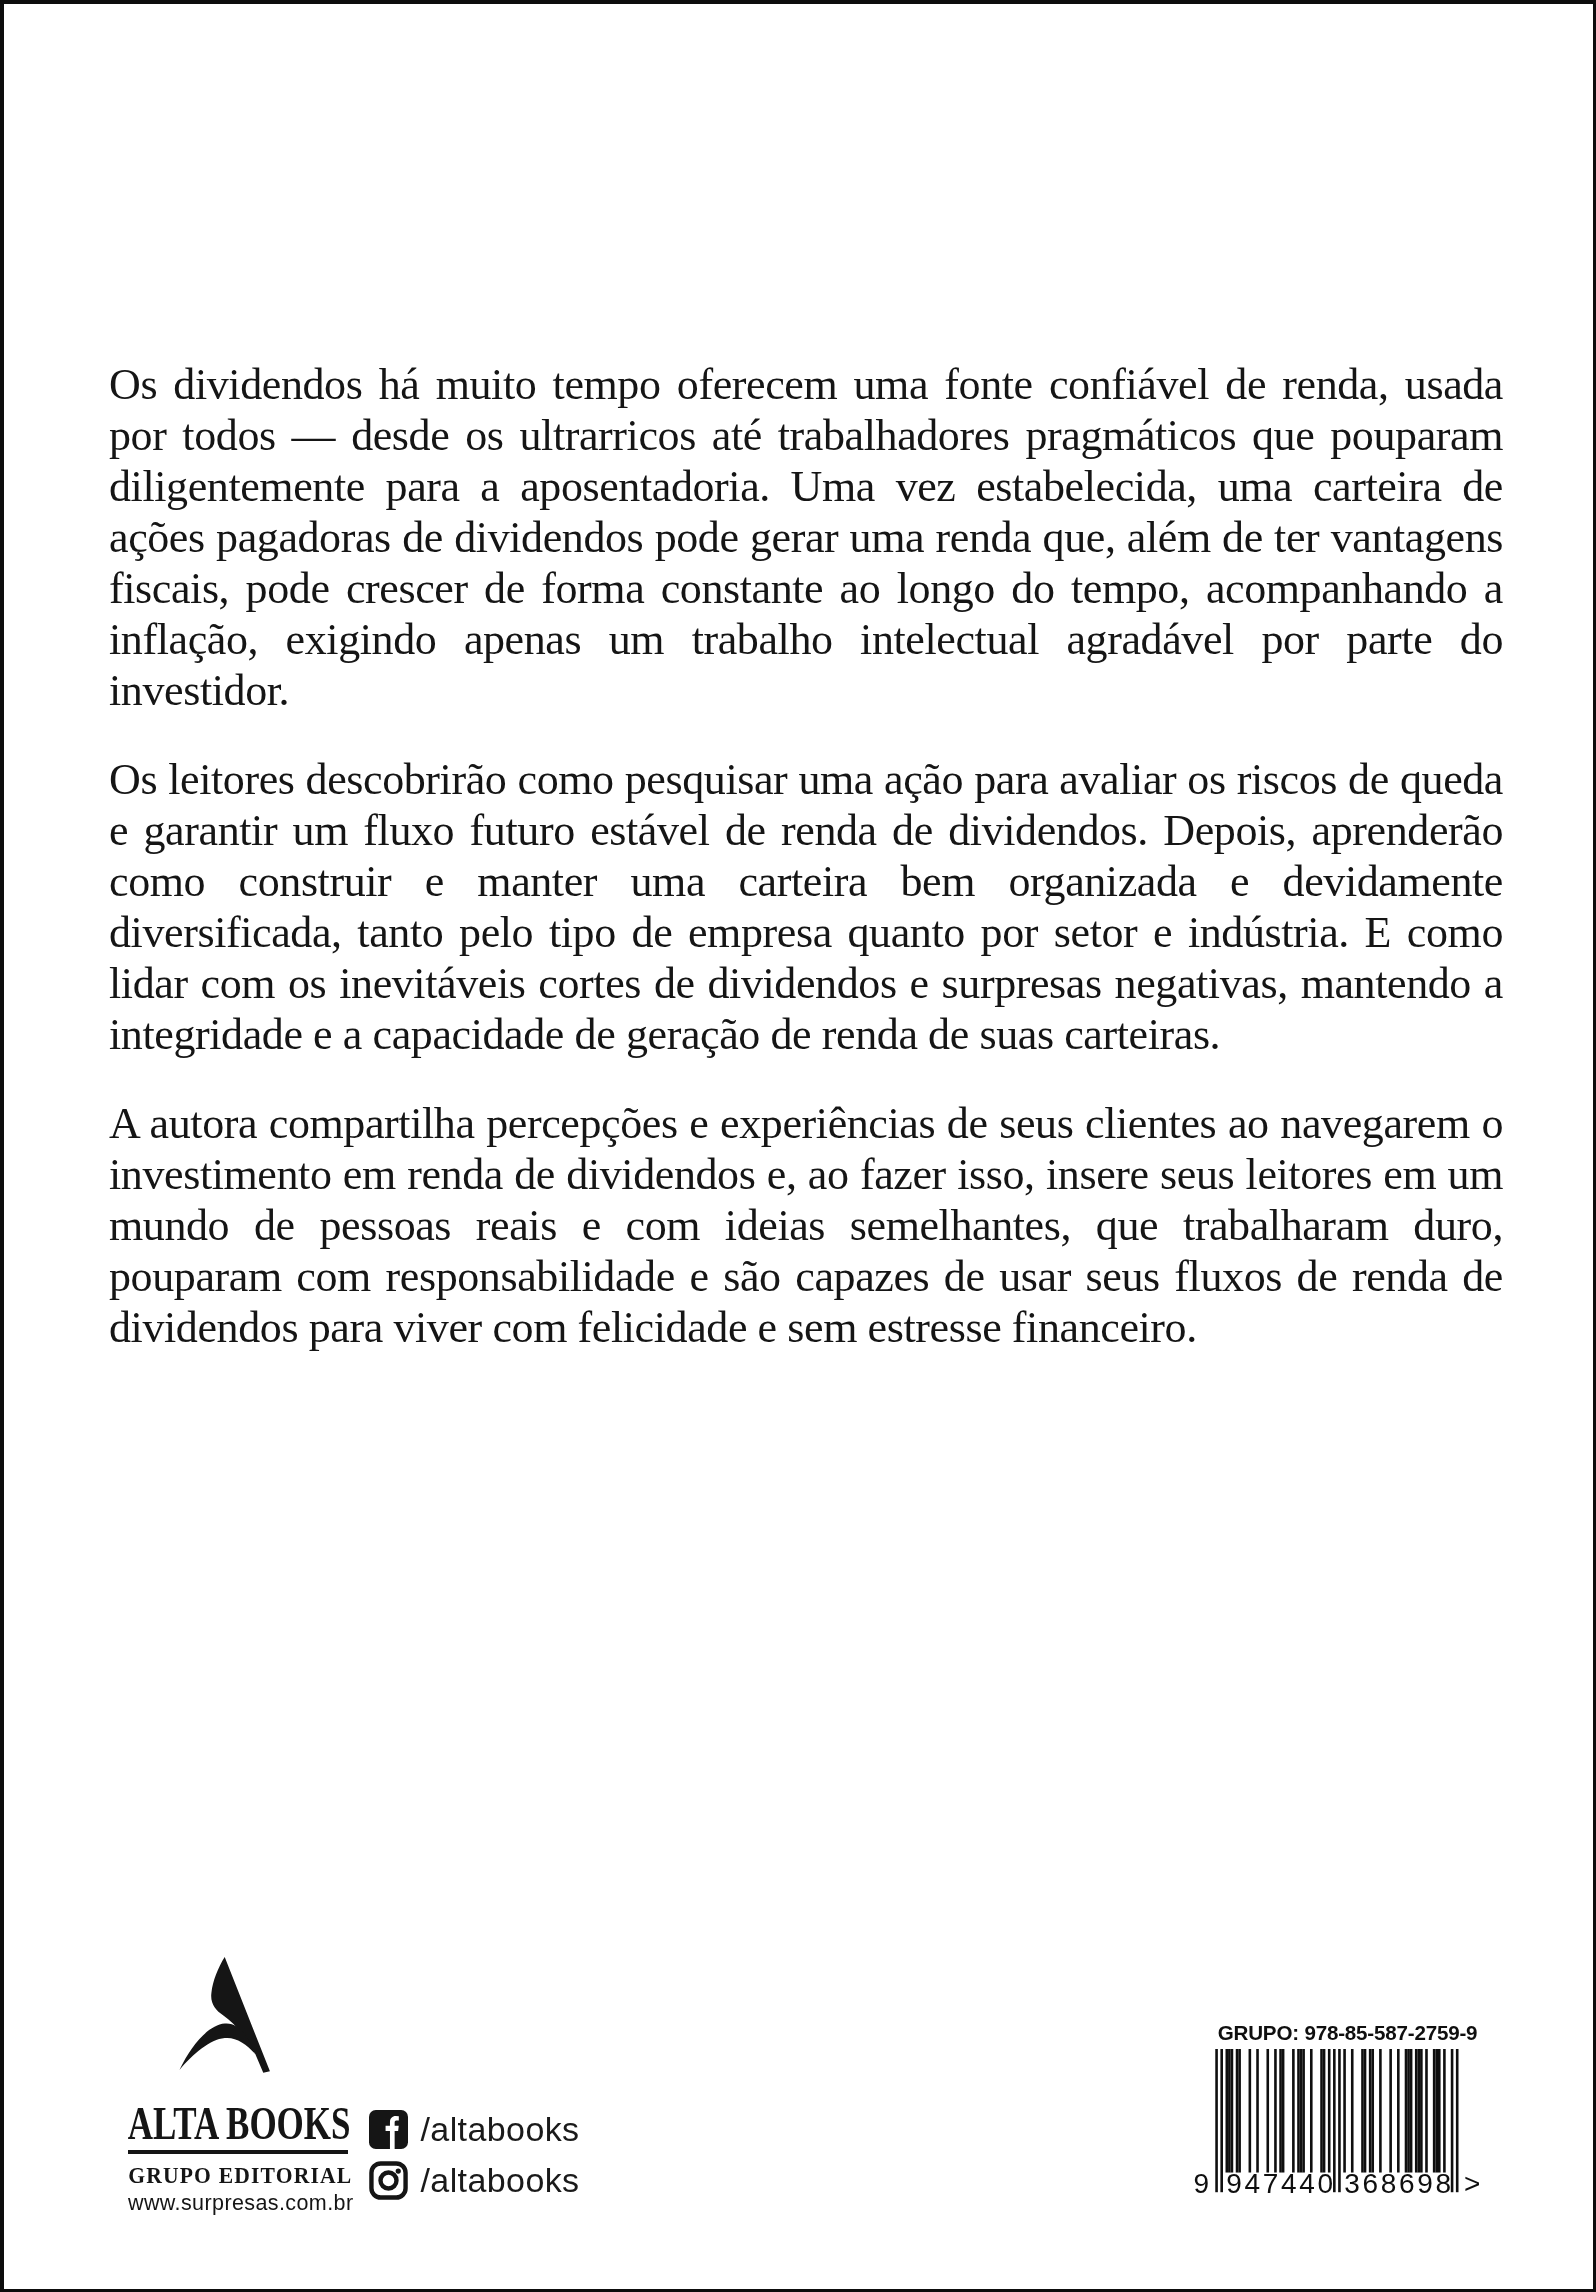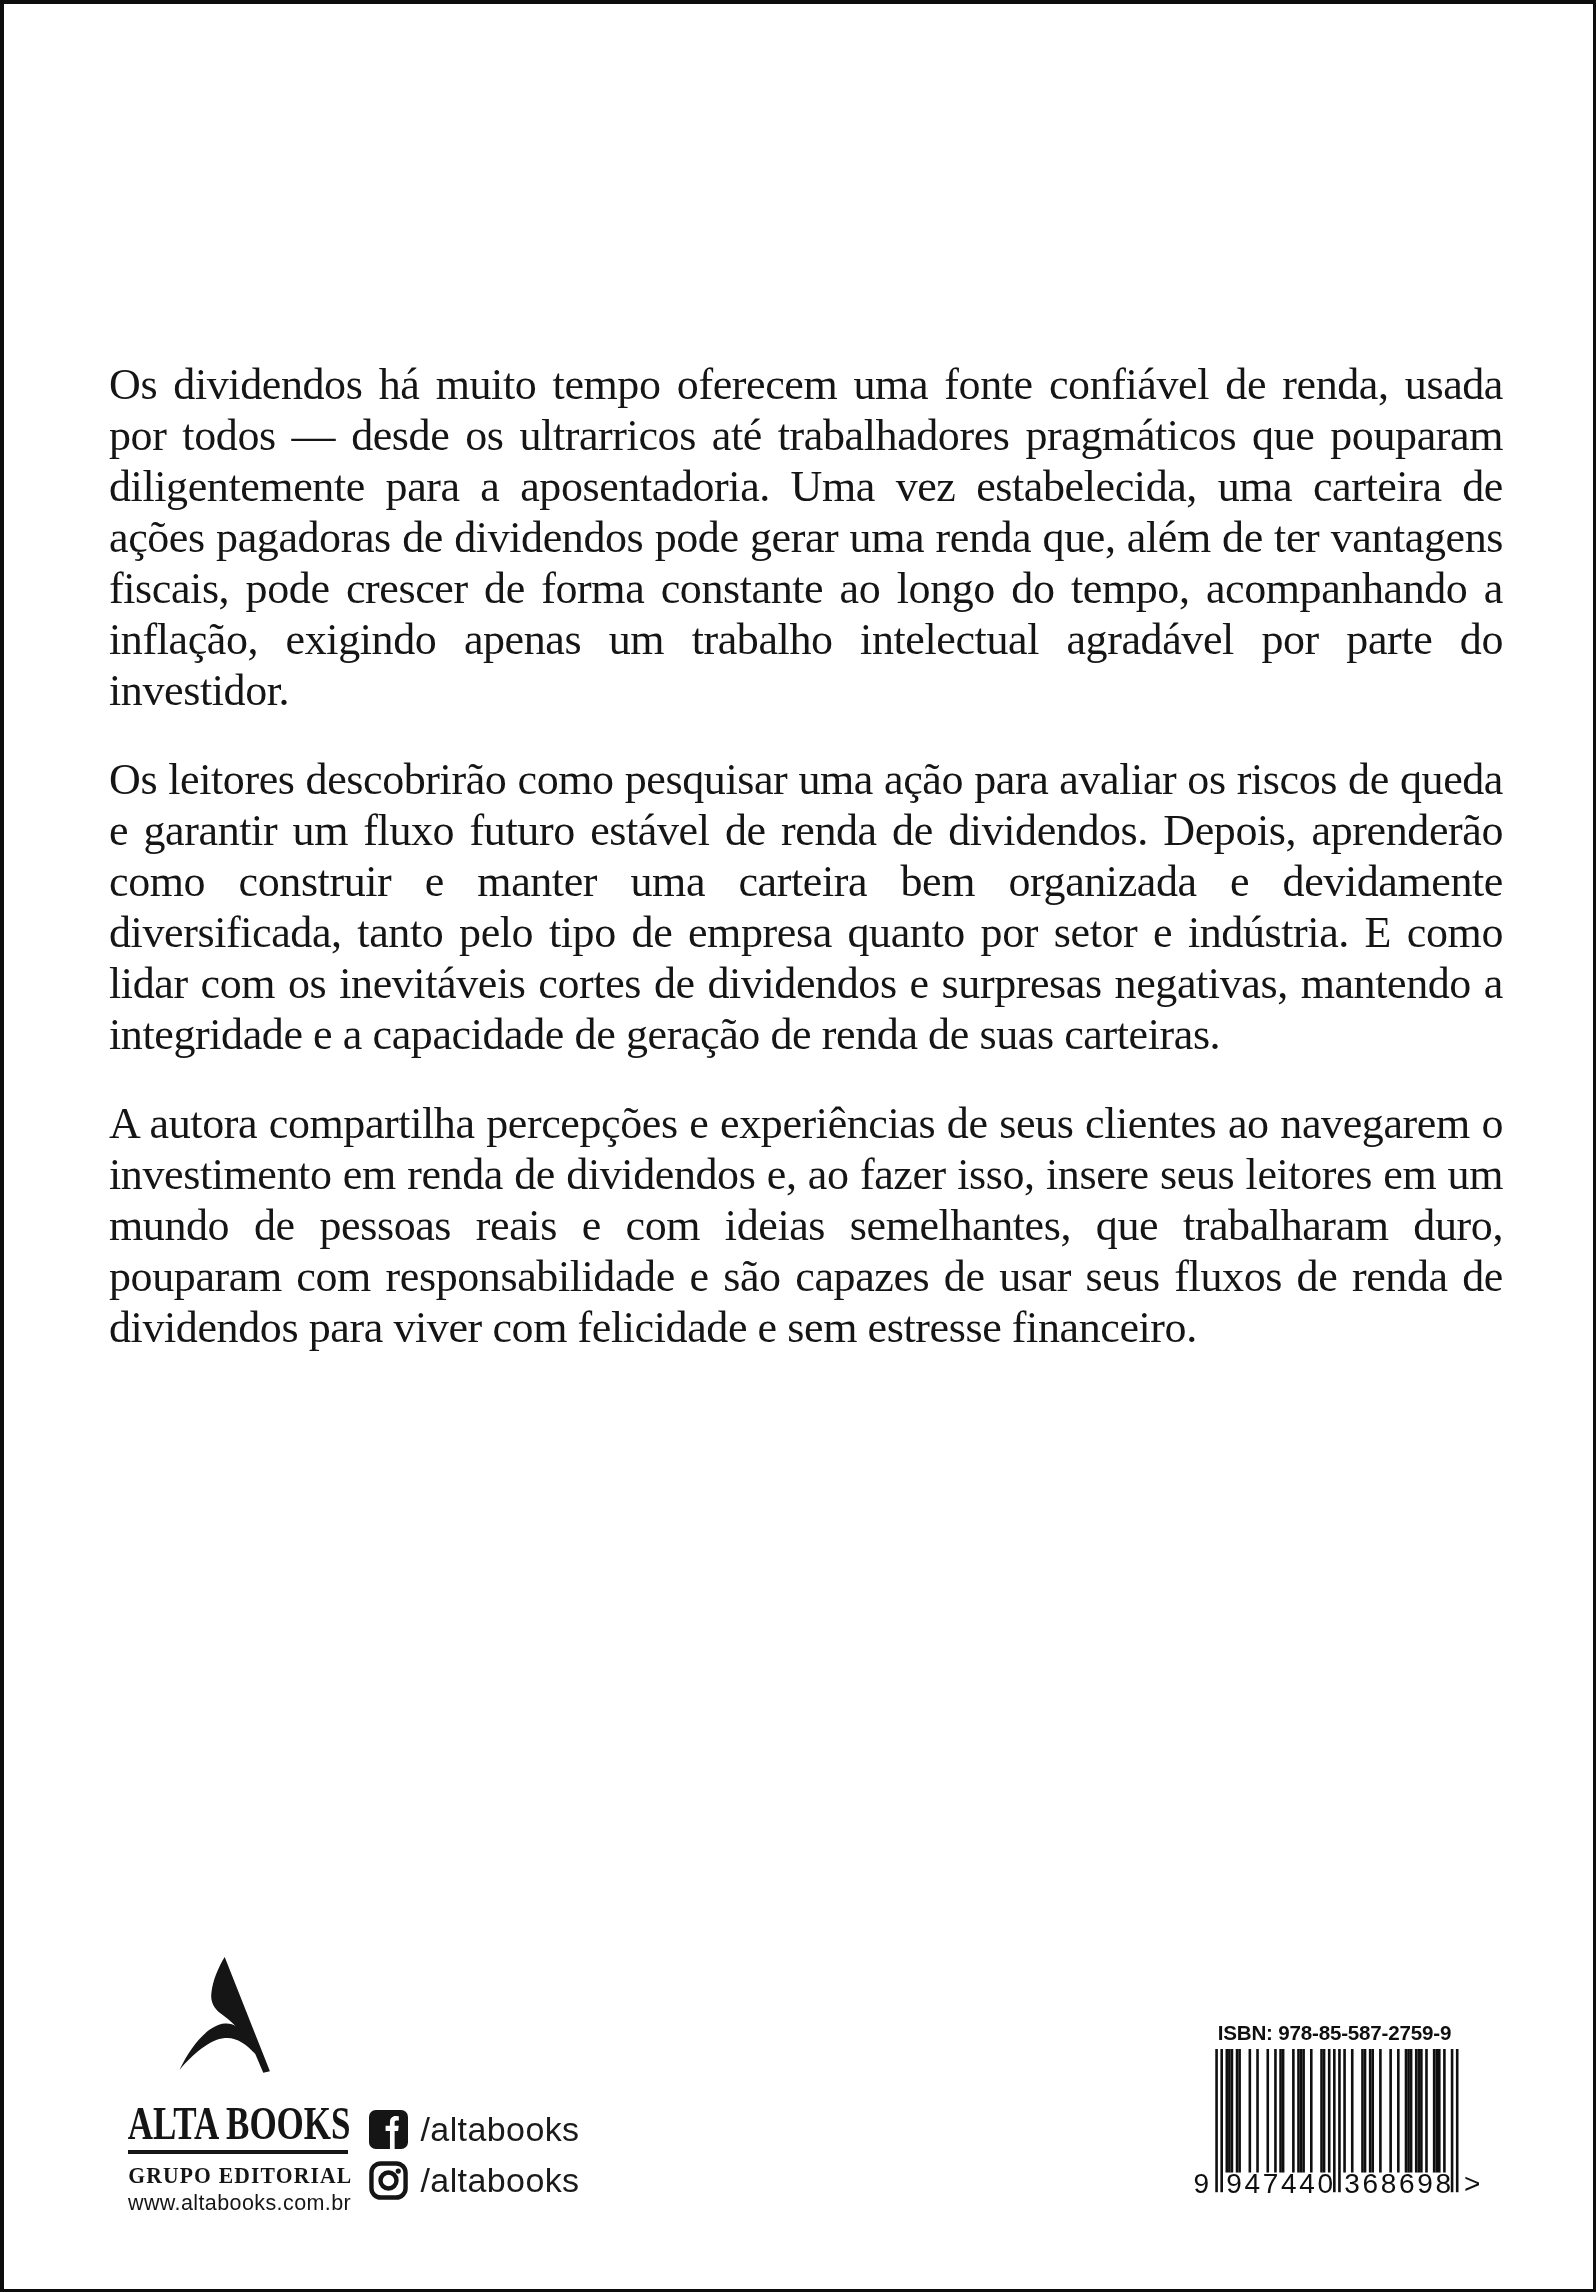--- a/index.html
+++ b/index.html
@@ -144,21 +144,21 @@
   </div>
 
   <div class="publisher">
     <svg class="alta-logo" width="134" height="133" viewBox="0 0 100 100" fill="#151515">
       <path d="M40,6 C35,14 31,24 30,33 C29,41 33,46 39,50 C48,56 57,68 63,79 L69,93 L74,92 Z"></path>
       <path d="M6,91 C15,72 28,57 40,56 C51,55 58,66 63,79 C56,71 48,66 40,67 C29,68 16,79 6,91 Z"></path>
     </svg>
     <span class="pub-name">ALTA BOOKS</span>
     <hr class="pub-rule">
     <span class="pub-subtitle">GRUPO EDITORIAL</span>
-    <span class="pub-site">www.altabooks.com.br</span>
+    <span class="pub-site">www.surpresas.com.br</span>
   </div>
 
   <div class="social">
     <div class="social-row">
       <svg class="social-icon" viewBox="0 0 40 40">
         <rect x="0" y="0" width="40" height="40" rx="7" fill="#151515"></rect>
         <path fill="#ffffff" d="M21.5,40 V21.5 H17 V16.2 H21.5 V12.6 C21.5,8.6 23.9,6.2 27.4,6.2 L30.6,6.3 V10.8 H28.2 C26.7,10.8 26.3,11.5 26.3,12.9 V16.2 H30.5 L29.9,21.5 H26.3 V40 Z"></path>
       </svg>
       <span class="social-handle">/altabooks</span>
     </div>
@@ -167,21 +167,21 @@
         <rect x="2.5" y="2.5" width="35" height="35" rx="9.5" stroke="#151515" stroke-width="4.5"></rect>
         <circle cx="20" cy="20" r="8.2" stroke="#151515" stroke-width="4.5"></circle>
         <circle cx="30" cy="10.3" r="2.7" fill="#151515"></circle>
       </svg>
       <span class="social-handle">/altabooks</span>
     </div>
   </div>
 
   <div class="isbn-block">
     <div class="isbn-line">
-      <span>ISBN:</span>
+      <span>GRUPO:</span>
       <span>978-85-587-2759-9</span>
     </div>
     <div class="barcode-wrap">
       <svg width="244" height="145" fill="#0f0f0f" viewBox="0 0 272 162">
           <rect x="0.00" y="0" width="2.9" height="160"></rect>
           <rect x="5.72" y="0" width="2.9" height="160"></rect>
           <rect x="11.44" y="0" width="2.9" height="138"></rect>
           <rect x="14.30" y="0" width="2.9" height="138"></rect>
           <rect x="17.16" y="0" width="2.9" height="138"></rect>
           <rect x="22.88" y="0" width="2.9" height="138"></rect>

